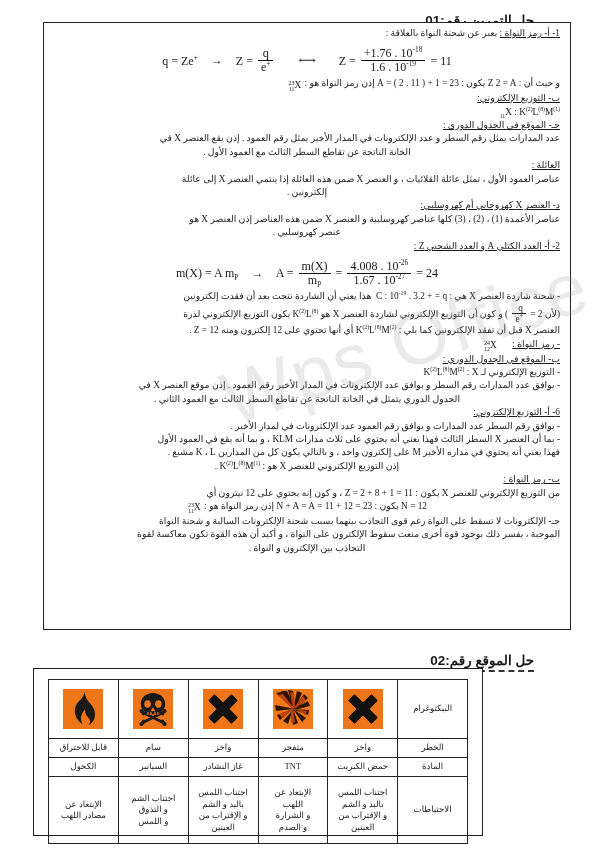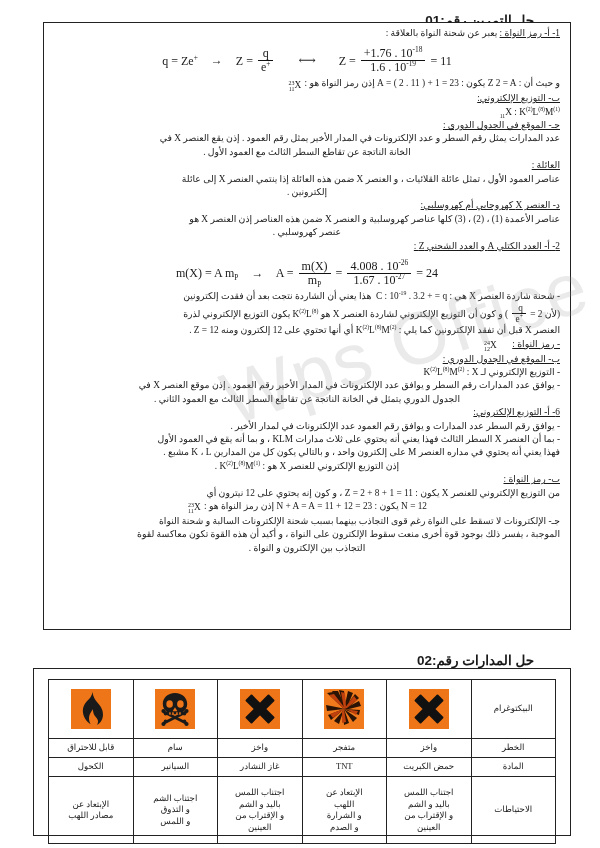--- a/index.html
+++ b/index.html
@@ -61,21 +61,21 @@
     position: absolute;
     border: 1.2px solid #222;
     background: #fff;
     box-sizing: border-box;
   }
   .box-1 {
     left: 43px; top: 22px; width: 528px; height: 608px;
     padding: 4px 8px 2px 8px;
   }
   .box-2 {
-    left: 33px; top: 668px; width: 538px; height: 168px;
+    left: 33px; top: 668px; width: 450px; height: 168px;
     padding: 8px 10px;
   }
 
   
   .ln {
     direction: rtl;
     text-align: justify;
     text-align-last: right;
     font-size: 9.3px;
     line-height: 13.4px;
@@ -283,42 +283,42 @@
       <span>- التوزيع الإلكتروني لـ X : </span><span class="lat">K<sup>(2)</sup>L<sup>(8)</sup>M<sup>(2)</sup></span>
     </p>
     <p class="ln just">- يوافق عدد المدارات رقم السطر و يوافق عدد الإلكترونات في المدار الأخير رقم العمود . إذن موقع العنصر X في</p>
     <p class="ln center">الجدول الدوري يتمثل في الخانة الناتجة عن تقاطع السطر الثالث مع العمود الثاني .</p>
 
     <p class="ln right">
       <span class="ul">6- أ- التوزيع الإلكتروني:</span>
     </p>
     <p class="ln right">- يوافق رقم السطر عدد المدارات و يوافق رقم العمود عدد الإلكترونات في لمدار الأخير .</p>
     <p class="ln just">- بما أن العنصر X السطر الثالث فهذا يعني أنه يحتوي على ثلاث مدارات KLM ، و بما أنه يقع في العمود الأول</p>
-    <p class="ln just">فهذا يعني أنه يحتوي في مداره العنصر M على إلكترون واحد ، و بالتالي يكون كل من المدارين K ، L مشبع .</p>
+    <p class="ln just">فهذا يعني أنه يحتوي في مداره الأخير M على إلكترون واحد ، و بالتالي يكون كل من المدارين K ، L مشبع .</p>
     <p class="ln center">
       <span>إذن التوزيع الإلكتروني للعنصر X هو : </span><span class="lat">K<sup>(2)</sup>L<sup>(8)</sup>M<sup>(1)</sup></span><span> .</span>
     </p>
 
     <p class="ln right">
       <span class="ul">ب- رمز النواة :</span>
     </p>
     <p class="ln just">من التوزيع الإلكتروني للعنصر X يكون : 11 = 1 + 8 + 2 = Z ، و كون إنه يحتوي على 12 نيترون أي</p>
     <p class="ln center">
       <span>12 = N يكون : 23 = 12 + 11 = N + A = A   إذن رمز النواة هو :</span>
       <span class="iso"><span class="stack"><b>23</b><b>11</b></span><span class="sym">X</span></span>
     </p>
 
     <p class="ln just">جـ- الإلكترونات لا تسقط على النواة رغم قوى التجاذب بينهما بسبب شحنة الإلكترونات السالبة و شحنة النواة</p>
     <p class="ln just">الموجبة ، يفسر ذلك بوجود قوة أخرى منعت سقوط الإلكترون على النواة ، و أكيد أن هذه القوة تكون معاكسة لقوة</p>
     <p class="ln center">التجاذب بين الإلكترون و النواة .</p>
 
   </div>
 
   <div class="ex-title ex-title-2">
-    <span class="u">حل المدارات رقم:02</span>
+    <span class="u">حل الموقع رقم:02</span>
   </div>
 
   <div class="box box-2">
     <div class="hz-wrap">
       <table class="hz">
         <tbody>
           <tr class="r-picto">
             <td>البيكتوغرام</td>
 
             <td>

